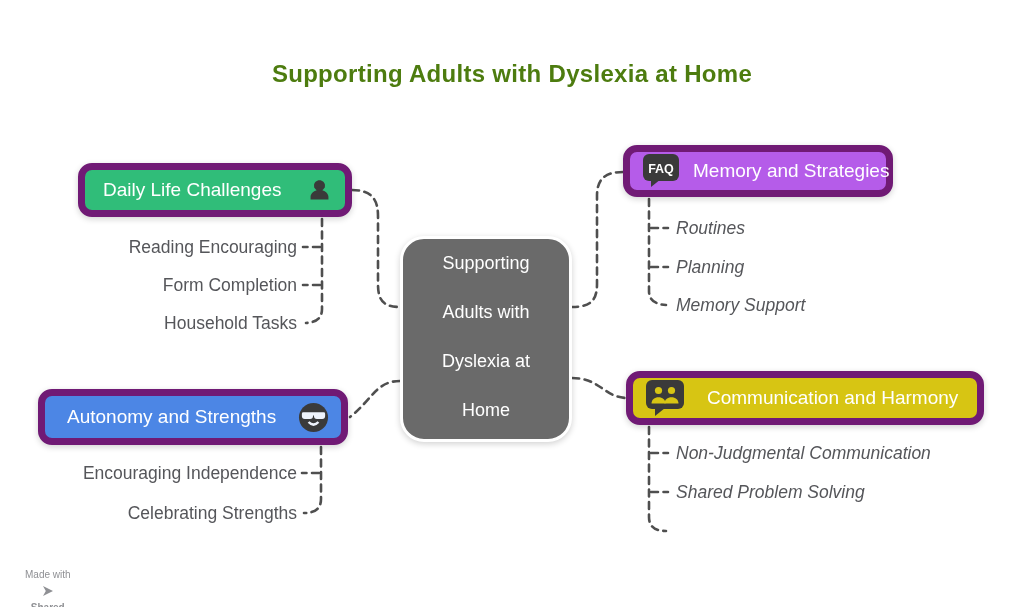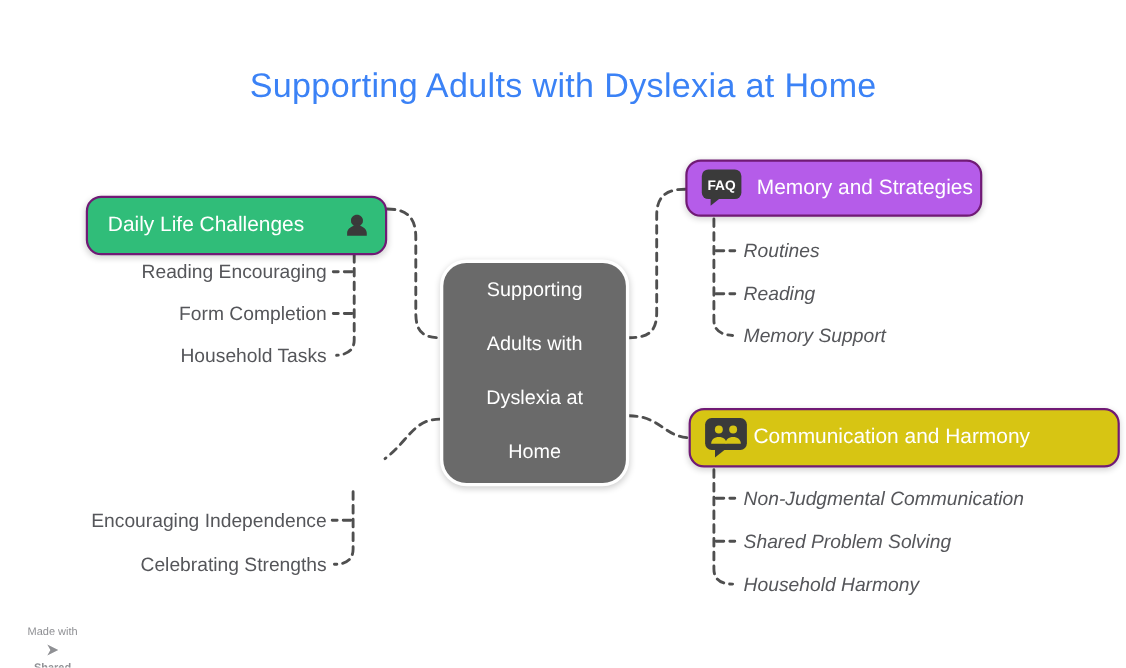--- a/index.html
+++ b/index.html
@@ -2,35 +2,35 @@
 <html><head>
 <meta charset="utf-8">
 <style>
   html,body{margin:0;padding:0;background:#fff;}
   .stage{
     position:relative;width:1024px;height:607px;background:#ffffff;
     font-family:"Liberation Sans",sans-serif;overflow:hidden;
   }
   .title{
     position:absolute;left:0;top:60px;width:100%;text-align:center;
-    font-size:31px;font-weight:400;color:#3b82f6;letter-spacing:.3px;
+    font-size:24px;font-weight:700;color:#4d7c0f;letter-spacing:.3px;
   }
   svg.connectors{position:absolute;left:0;top:0;pointer-events:none;}
   .connectors path{fill:none;stroke:#4f4f4f;stroke-width:2.6;stroke-dasharray:7 5.5;stroke-linecap:round;}
 
   .node{
     position:absolute;display:flex;align-items:center;box-sizing:border-box;
-    border-radius:14px;border:2px solid #701a75;color:#fff;
+    border-radius:14px;border:7px solid #701a75;color:#fff;
     font-size:19px;font-weight:500;box-shadow:0 2px 6px rgba(0,0,0,.18);
     white-space:nowrap;
   }
-  .node-green{left:78px;top:178px;width:274px;height:54px;background:#30bd79;padding:0 12px 0 18px;justify-content:space-between;}
+  .node-green{left:78px;top:163px;width:274px;height:54px;background:#30bd79;padding:0 12px 0 18px;justify-content:space-between;}
   .node-blue{left:38px;top:389px;width:310px;height:56px;background:#4c86e5;padding:0 12px 0 22px;justify-content:space-between;}
   .node-purple{left:623px;top:145px;width:270px;height:52px;background:#b55ce9;padding:0 14px 0 12px;gap:13px;}
-  .node-yellow{left:626px;top:371px;width:392px;height:54px;background:#d7c513;padding:0 14px 0 12px;gap:5px;}
+  .node-yellow{left:626px;top:371px;width:358px;height:54px;background:#d7c513;padding:0 14px 0 12px;gap:22px;}
 
   .center-node{
     position:absolute;left:400px;top:236px;width:172px;height:206px;box-sizing:border-box;
     background:#6a6a6a;border:3px solid #ffffff;border-radius:24px;
     display:flex;flex-direction:column;justify-content:flex-end;align-items:center;
     color:#fff;font-size:18px;line-height:26px;font-weight:500;text-align:center;
     padding-bottom:16px;box-shadow:0 2px 6px rgba(0,0,0,.18);gap:23px;
   }
 
   .child{
@@ -84,51 +84,58 @@
       <g fill="#3a3a3a">
         <path d="M13 3.2c-3 0-5.2 2.2-5.2 5 0 1.9 1 3.6 2.5 4.5C7 13.8 4.4 16.2 4.4 19v2.6h17.2V19c0-2.8-2.6-5.2-5.9-6.3 1.5-.9 2.5-2.6 2.5-4.5 0-2.8-2.2-5-5.2-5z"></path>
         <path d="M8.2 6.5h9.6v4H8.2z"></path>
       </g>
     </svg>
   </div>
   <div class="child left" style="top:235px">Reading Encouraging</div>
   <div class="child left" style="top:311px">Household Tasks</div>
   <div class="child left" style="top:273px">Form Completion</div>
 
+  <div class="node node-blue">
+    <span>Autonomy and Strengths</span>
+    <svg class="icon" width="31" height="31" viewBox="0 0 32 32">
+      <circle cx="16" cy="16" r="15" fill="#3a3a3a"></circle>
+      <path d="M5.5 10.5h21a1.5 1.5 0 0 1 1.5 1.5v2.5a3 3 0 0 1-3 3h-5.5a3 3 0 0 1-3-3v-.5h-1v.5a3 3 0 0 1-3 3H7a3 3 0 0 1-3-3V12a1.5 1.5 0 0 1 1.5-1.5z" fill="#eef3fb"></path>
+      <path d="M10 21.5q6 6.5 12 0l-1.8-1.6q-4.2 4.2-8.4 0z" fill="#eef3fb"></path>
+    </svg>
+  </div>
   <div class="child left" style="top:461px">Encouraging Independence</div>
   <div class="child left" style="top:501px">Celebrating Strengths</div>
 
   <div class="node node-purple">
     <svg class="icon" width="38" height="36" viewBox="0 0 38 36">
       <rect x="1" y="1" width="36" height="27" rx="6" fill="#3a3a3a"></rect>
       <path d="M9 26 L9 34 L19 26 Z" fill="#3a3a3a"></path>
       <text x="19" y="19.5" text-anchor="middle" font-family="Liberation Sans, sans-serif" font-size="12.5" font-weight="700" fill="#ffffff">FAQ</text>
     </svg>
     <span>Memory and Strategies</span>
   </div>
   <div class="child right" style="top:216px">Routines</div>
-  <div class="child right" style="top:255px">Reading</div>
+  <div class="child right" style="top:255px">Planning</div>
   <div class="child right" style="top:293px">Memory Support</div>
 
   <div class="node node-yellow">
     <svg class="icon" width="40" height="38" viewBox="0 0 40 38">
       <rect x="1" y="1" width="38" height="29" rx="6" fill="#3a3a3a"></rect>
       <path d="M10 29 L10 37 L20 29 Z" fill="#3a3a3a"></path>
       <g fill="#d7c513">
         <circle cx="13.5" cy="11.5" r="3.6"></circle>
         <path d="M6.5 24.5c0-4 3.1-6.3 7-6.3s7 2.3 7 6.3z"></path>
         <circle cx="26.5" cy="11.5" r="3.6"></circle>
         <path d="M19.5 24.5c0-4 3.1-6.3 7-6.3s7 2.3 7 6.3z"></path>
       </g>
     </svg>
     <span>Communication and Harmony</span>
   </div>
   <div class="child right" style="top:480px">Shared Problem Solving</div>
   <div class="child right" style="top:441px">Non-Judgmental Communication</div>
-  <div class="child right" style="top:519px">Household Harmony</div>
 
   <div class="watermark">
     <span>Made with</span>
     <svg width="12" height="12" viewBox="0 0 12 12">
       <path d="M1 1 L11 6 L1 11 L3.8 6 Z" fill="#8f9094"></path>
     </svg>
     <span class="brand">Shared</span>
   </div>
 
 </div>

